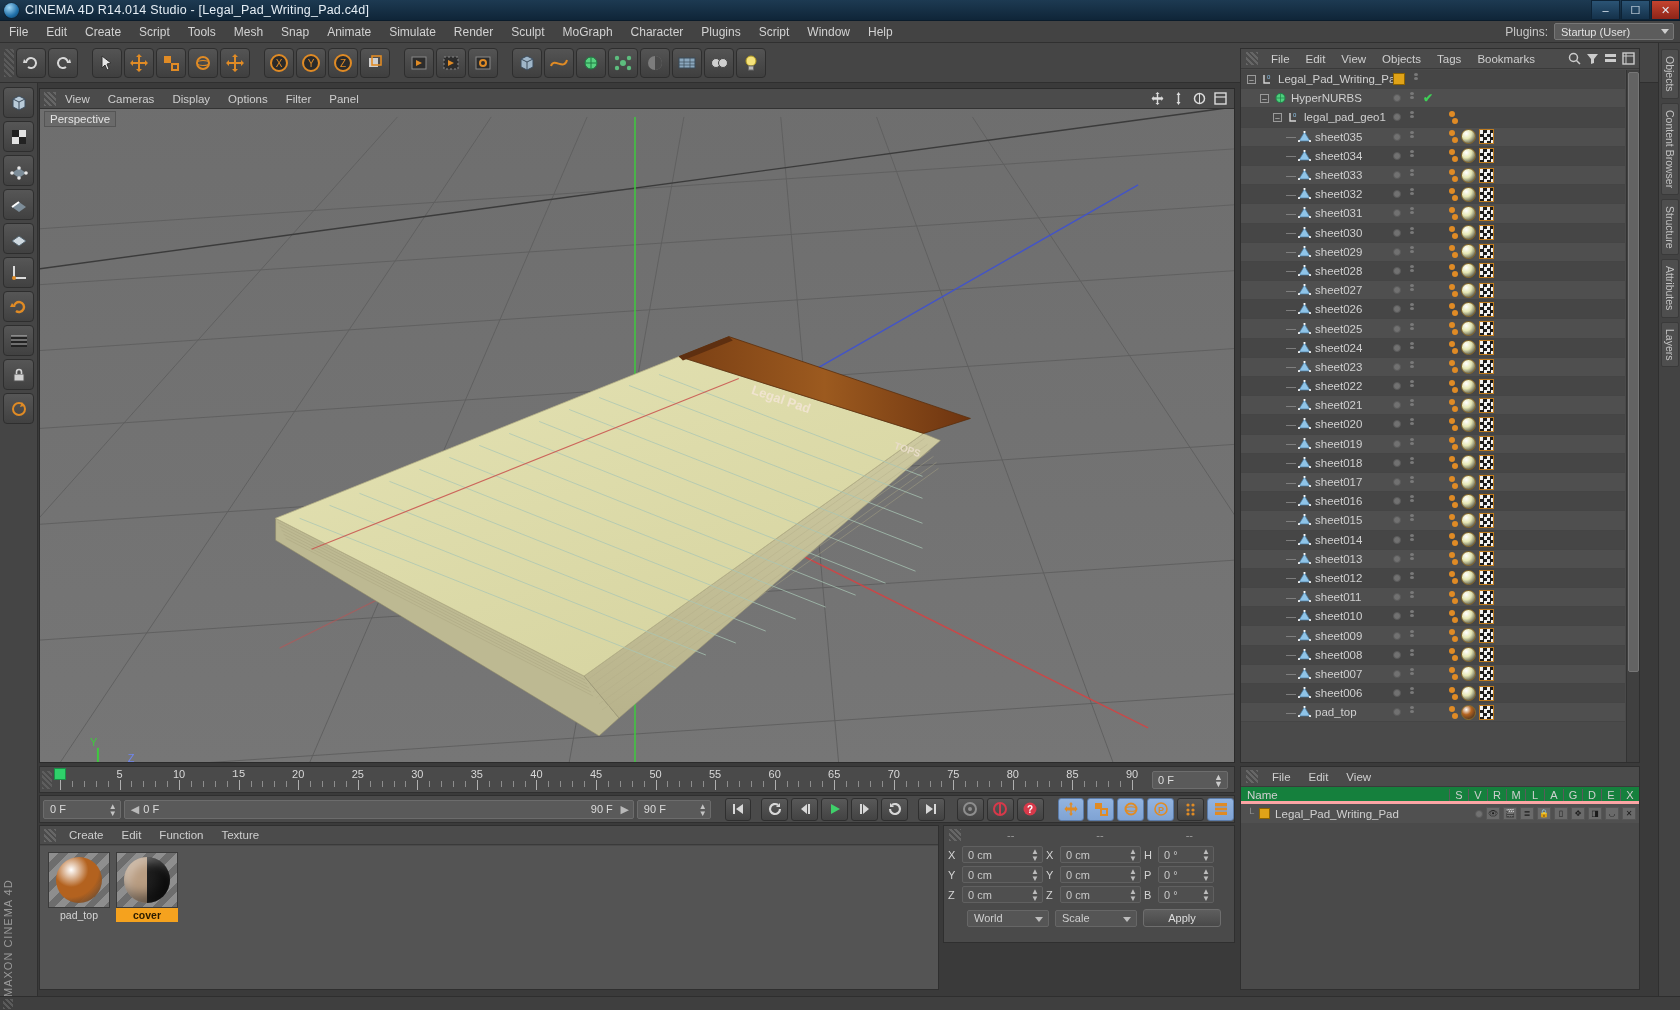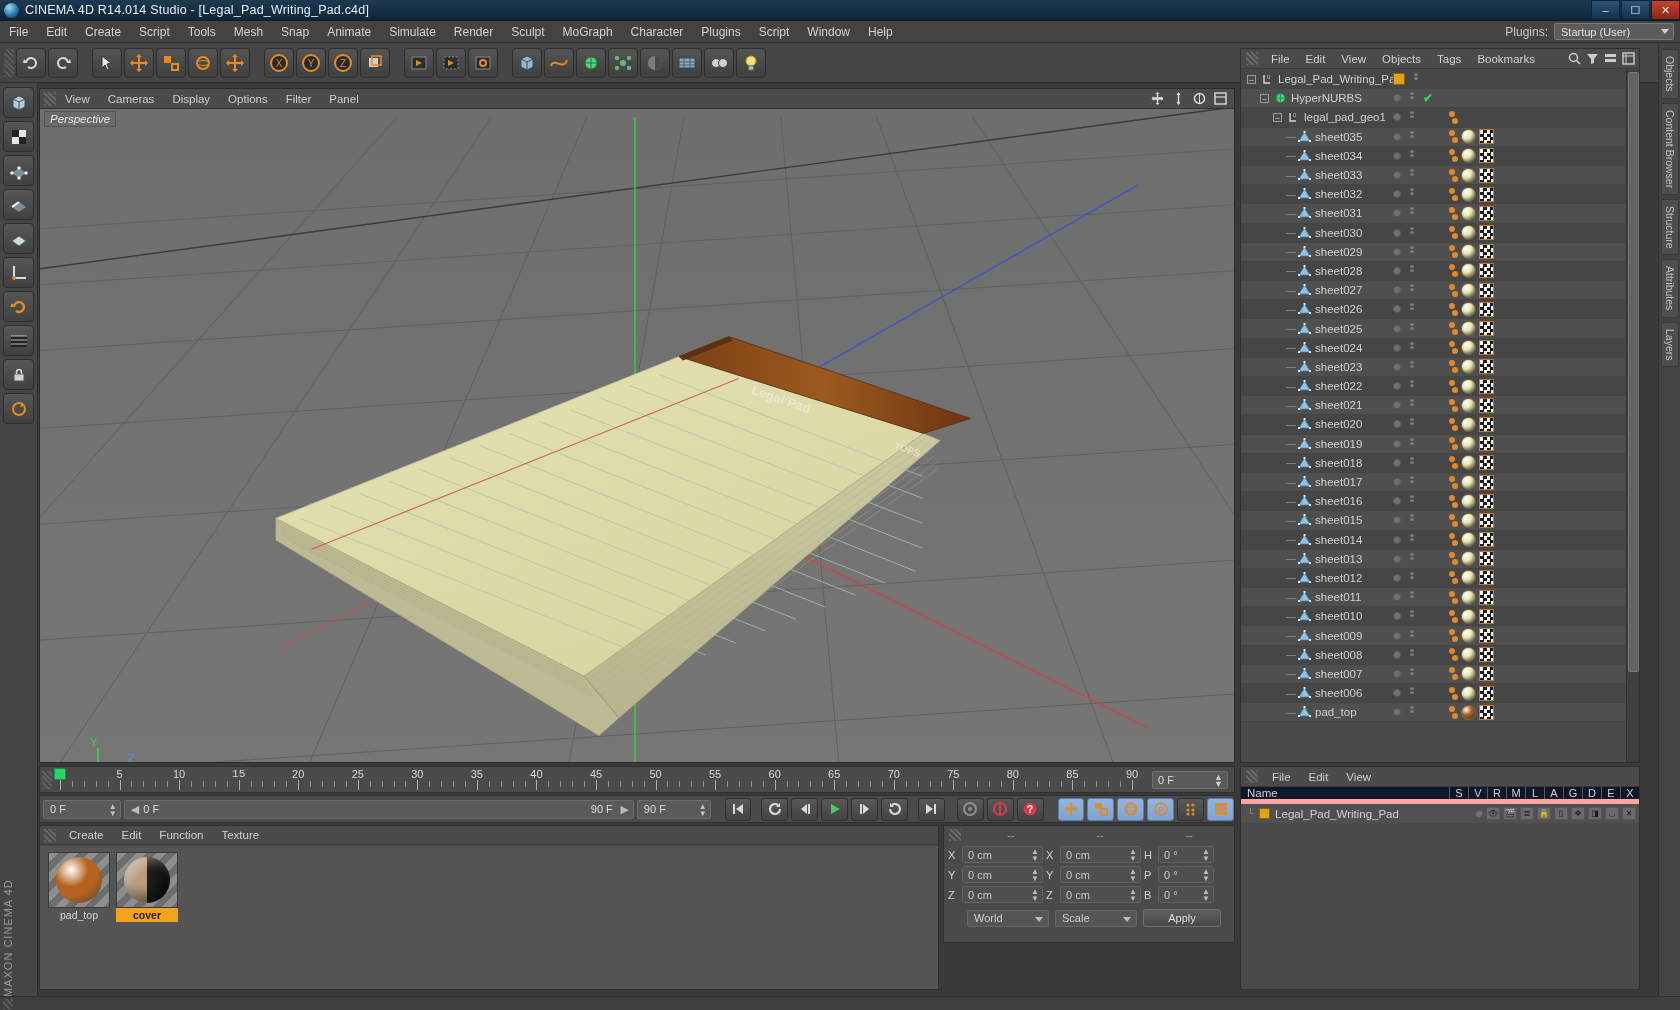--- a/index.html
+++ b/index.html
@@ -99,21 +99,20 @@
     z-index:6;
   }
   .vp-menu .mi{ padding:0 9px;font-size:11.5px;color:#cfcfcf;line-height:20px;}
   .vp-menu .grip{width:12px;height:14px;margin-left:4px;
     background:repeating-linear-gradient(45deg,#666 0 2px,#4b4b4b 2px 4px);}
   .vp-icons{position:absolute;right:6px;top:2px;display:flex;gap:6px;z-index:7;}
   .vp-label{
     position:absolute;left:4px;top:22px;z-index:6;
     background:#6a6a6a;color:#e4e4e4;font-size:11.5px;padding:1px 5px;
     border:1px solid #555;
-    font-style:italic;
   }
   .vp-scene{ position:absolute;inset:0; }
 
   
   .timeline{
     position:absolute;left:39px;top:766px;width:1196px;height:27px;
     background:#4a4a4a;border:1px solid #2f2f2f;
   }
   .tl-grip{position:absolute;left:2px;top:4px;width:10px;height:18px;
     background:repeating-linear-gradient(45deg,#5e5e5e 0 2px,#4a4a4a 2px 4px);}
@@ -239,21 +238,21 @@
 
   
   .attrp{
     position:absolute;left:1240px;top:766px;width:400px;height:224px;
     background:#4a4a4a;border:1px solid #2f2f2f;
   }
   .ap-menu{height:20px;background:#4b4b4b;display:flex;align-items:center;border-bottom:1px solid #3a3a3a;}
   .ap-menu .grip{width:12px;height:13px;margin:0 5px;
     background:repeating-linear-gradient(45deg,#666 0 2px,#4b4b4b 2px 4px);}
   .ap-menu .mi{padding:0 9px;font-size:11.5px;color:#cfcfcf;line-height:20px;}
-  .ap-head{height:17px;display:flex;align-items:flex-start;background:#0f172a;border-bottom:5px solid #fca5a5;}
+  .ap-head{height:17px;display:flex;align-items:flex-end;background:#15803d;border-bottom:3px solid #fca5a5;}
   .ap-head .nm{flex:1;padding-left:6px;font-size:11.5px;color:#d0d0d0;}
   .ap-col{width:19px;text-align:center;font-size:11px;color:#cfcfcf;border-left:1px solid #5a5a5a;}
   .ap-row{height:19px;display:flex;align-items:center;background:#505050;}
   .ap-row .nm{flex:1;display:flex;align-items:center;padding-left:6px;gap:5px;font-size:11.5px;color:#d0d0d0;}
   .ap-sq{width:11px;height:11px;background:#e0a318;border:1px solid #8d6300;}
   .ap-icons{display:flex;align-items:center;gap:3px;padding-right:3px;}
   .ap-ic{width:14px;height:13px;background:#6a6a6a;border:1px solid #565656;display:flex;align-items:center;justify-content:center;font-size:8px;color:#1a1a1a;}
 
   
   .rtabs{

